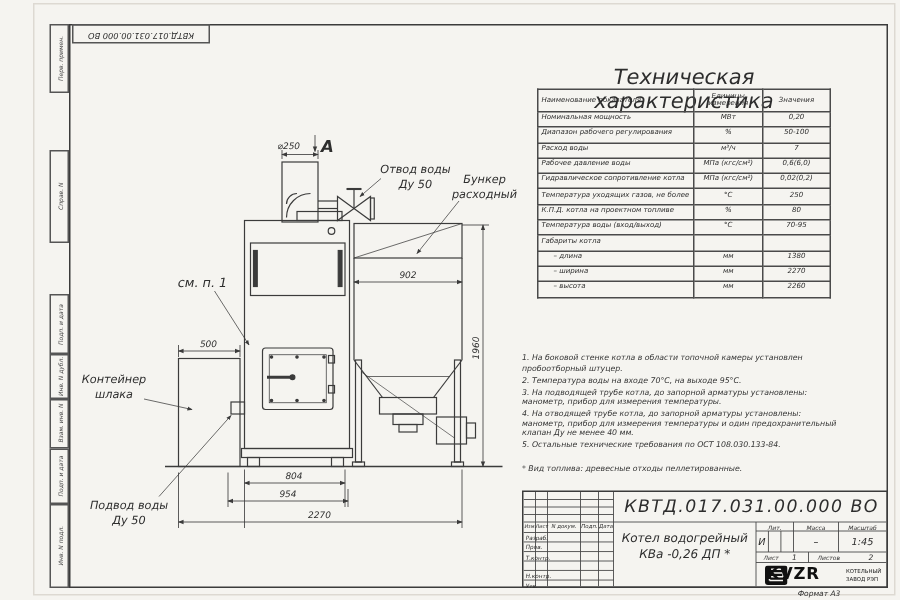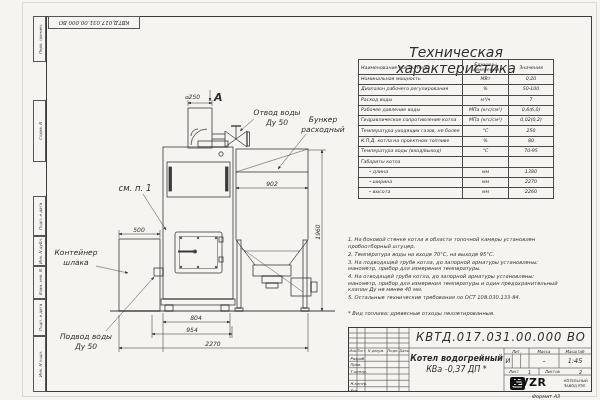--- a/index.html
+++ b/index.html
@@ -315,22 +315,22 @@
     <div class="tb-txt it" style="left:16px;top:21px;width:22px;font-size:3.6px;text-align:center;">N докум.</div>
     <div class="tb-txt it" style="left:38px;top:21px;width:12px;font-size:3.6px;text-align:center;">Подп.</div>
     <div class="tb-txt it" style="left:50px;top:21px;width:10px;font-size:3.6px;text-align:center;">Дата</div>
 
     <div class="tb-txt it" style="left:1.5px;top:28px;font-size:3.8px;">Разраб.</div>
     <div class="tb-txt it" style="left:1.5px;top:34.3px;font-size:3.8px;">Пров.</div>
     <div class="tb-txt it" style="left:1.5px;top:40.7px;font-size:3.8px;">Т.контр.</div>
     <div class="tb-txt it" style="left:1.5px;top:53.3px;font-size:3.8px;">Н.контр.</div>
     <div class="tb-txt it" style="left:1.5px;top:59.5px;font-size:3.8px;">Утв.</div>
 
-    <div class="tb-txt it ctr" style="left:60px;top:26px;width:95px;font-size:8px;font-weight:bold;">Котел водогрейный</div>
-    <div class="tb-txt it ctr" style="left:60px;top:37px;width:95px;font-size:8px;">КВа -0,37  ДП *</div>
+    <div class="tb-txt it ctr" style="left:60px;top:26px;width:95px;font-size:8px;">Котел водогрейный</div>
+    <div class="tb-txt it ctr" style="left:60px;top:37px;width:95px;font-size:8px;">КВа -0,26  ДП *</div>
 
     <div class="tb-txt it ctr" style="left:155px;top:20.5px;width:25px;font-size:4px;">Лит.</div>
     <div class="tb-txt it ctr" style="left:180px;top:20.5px;width:30px;font-size:4px;">Масса</div>
     <div class="tb-txt it ctr" style="left:210px;top:20.5px;width:32px;font-size:4px;">Масштаб</div>
     <div class="tb-txt it ctr" style="left:155px;top:29px;width:8px;font-size:6.5px;">И</div>
     <div class="tb-txt it ctr" style="left:180px;top:29px;width:30px;font-size:6.5px;">–</div>
     <div class="tb-txt it ctr" style="left:210px;top:29px;width:32px;font-size:6.5px;">1:45</div>
 
     <div class="tb-txt it" style="left:160px;top:41px;font-size:4px;">Лист</div>
     <div class="tb-txt it" style="left:179px;top:40.5px;font-size:5px;">1</div>

